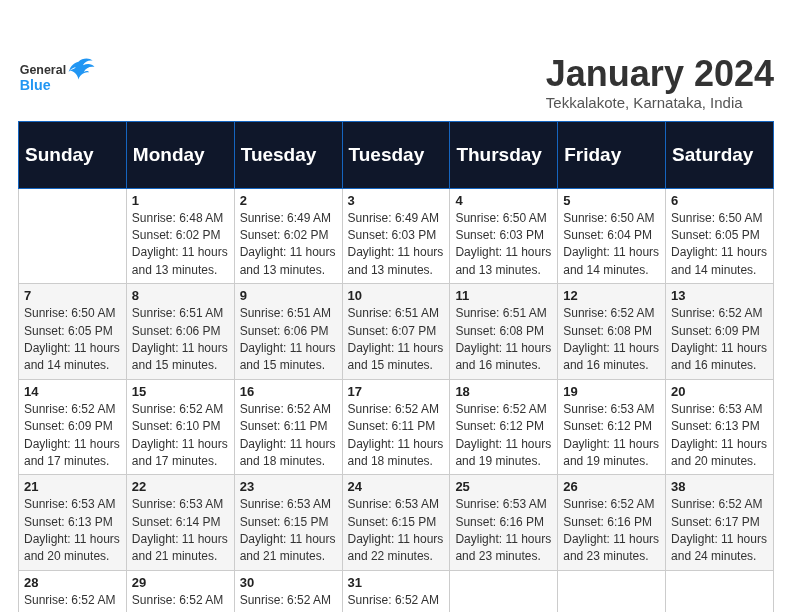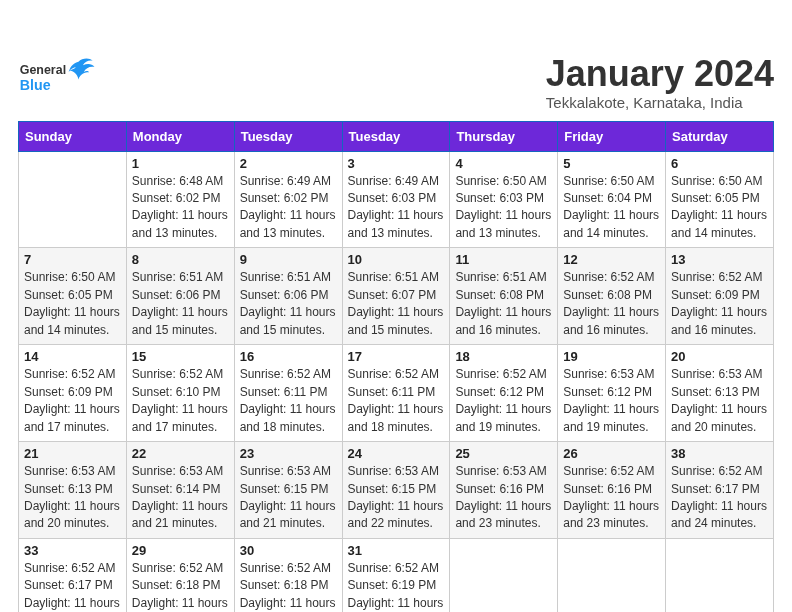--- a/index.html
+++ b/index.html
@@ -35,25 +35,25 @@
     .location-title {
       font-size: 15px;
       color: #555;
     }
     .calendar-table {
       width: 100%;
       border-collapse: collapse;
       flex: 1;
     }
     .calendar-table th {
-      background: #6d28d9;
+      background: #0f172a;
       color: #fff;
-      font-size: 13px;
+      font-size: 19px;
       font-weight: bold;
-      padding: 7px 6px;
+      padding: 22px 6px;
       text-align: left;
       border: 1px solid #1565C0;
     }
     .calendar-table td {
       border: 1px solid #ccc;
       vertical-align: top;
       padding: 4px 5px;
       font-size: 10.5px;
       color: #333;
       width: calc(100%/7);
@@ -286,21 +286,21 @@
           </td>
           <td>
             <span class="day-number">38</span>
             <div class="day-info" style="white-space: pre-line;">Sunrise: 6:52 AM
 Sunset: 6:17 PM
 Daylight: 11 hours and 24 minutes.</div>
           </td>
         </tr>
         <tr>
           <td>
-            <span class="day-number">33</span>
+            <span class="day-number">28</span>
             <div class="day-info" style="white-space: pre-line;">Sunrise: 6:52 AM
 Sunset: 6:17 PM
 Daylight: 11 hours and 24 minutes.</div>
           </td>
           <td>
             <span class="day-number">29</span>
             <div class="day-info" style="white-space: pre-line;">Sunrise: 6:52 AM
 Sunset: 6:18 PM
 Daylight: 11 hours and 25 minutes.</div>
           </td>

